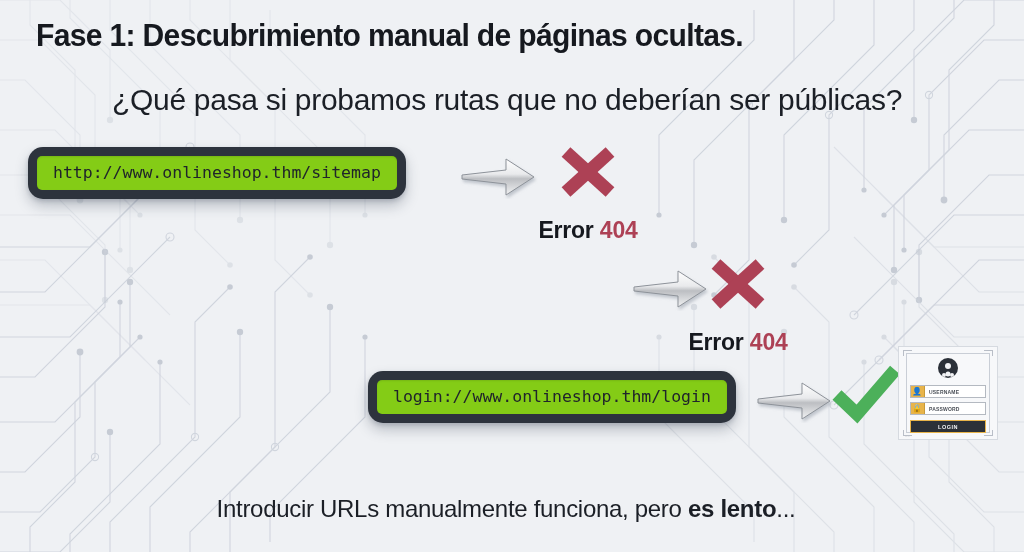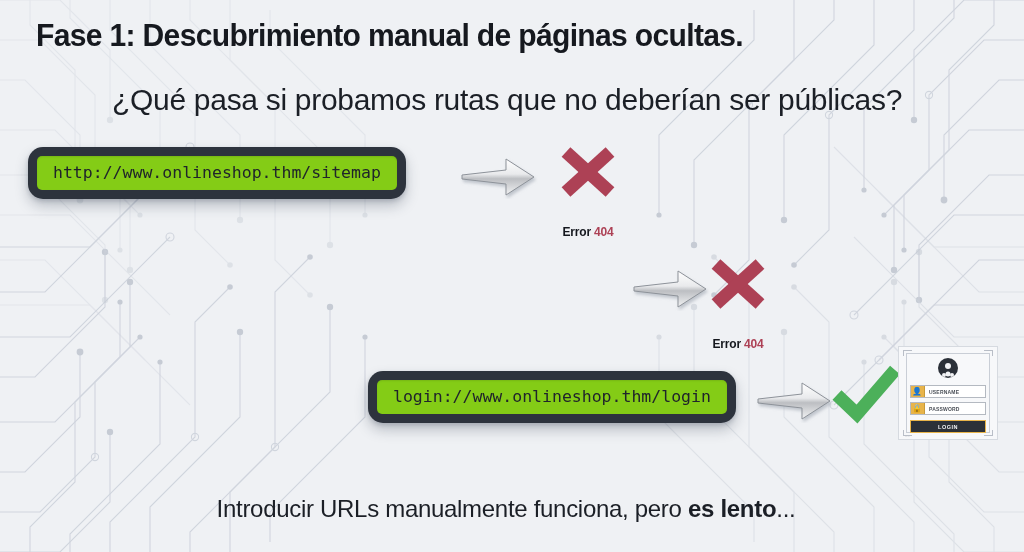--- a/index.html
+++ b/index.html
@@ -70,22 +70,22 @@
   #arrow-2 { left:632px; top:267px; }
   #arrow-3 { left:756px; top:379px; }
 
   
   .result { position:absolute; text-align:center; }
   #result-1 { left:528px; top:144px; width:120px; }
   #result-2 { left:678px; top:256px; width:120px; }
   #result-3 { left:822px; top:362px; width:90px; }
 
   .errlabel {
-    margin-top:21px;
-    font-size:12px; font-weight:700; letter-spacing:-0.2px;
+    margin-top:13px;
+    font-size:23px; font-weight:700; letter-spacing:-0.2px;
     color:#15181e; white-space:nowrap;
   }
   .errlabel .code { color:#ad4155; }
 
   
   #login-thumb {
     position:absolute; left:898px; top:346px;
     width:100px; height:94px;
     background:#f7f8fa;
     border:1px solid #d6dae0;

